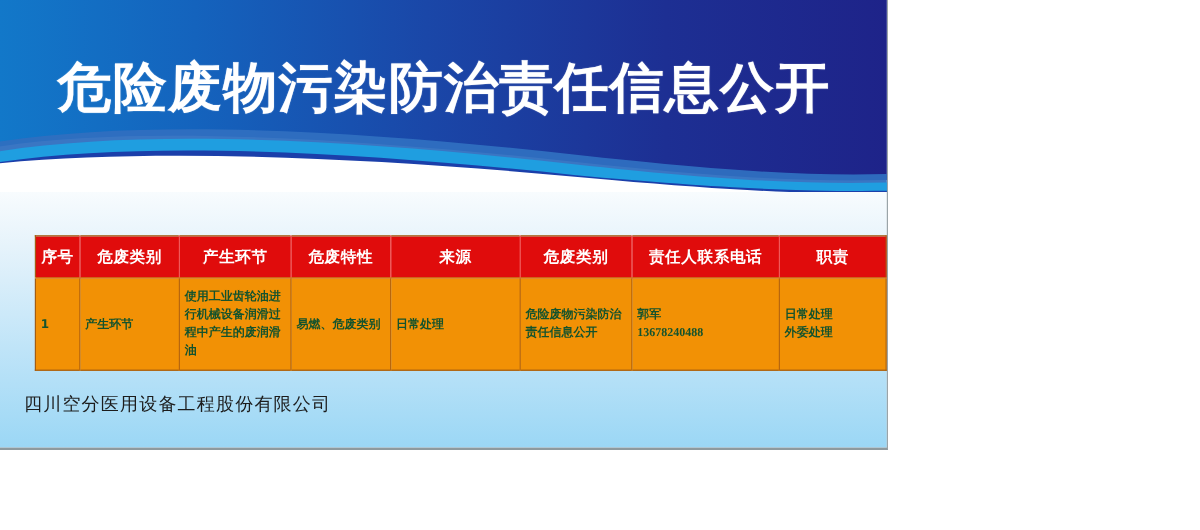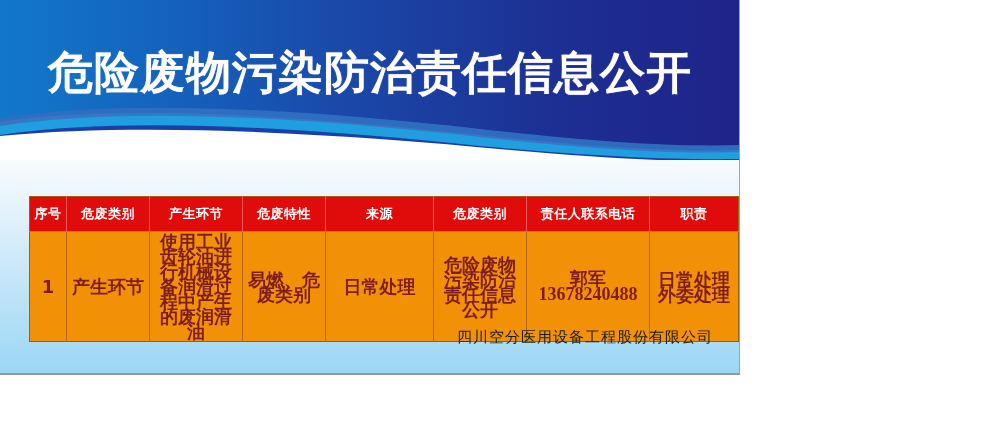--- a/index.html
+++ b/index.html
@@ -84,27 +84,26 @@
     border-right: 1px solid #f05858;
     border-bottom: 1px solid #cf7b19;
     letter-spacing: 0.5px;
     text-align: center;
     white-space: nowrap;
     margin-left: 40px;
   }
   #info-table th:last-child { border-right: none; }
   #info-table td {
     background: #f29105;
-    color: #7f1d1d;
-    font-size: 18px;
+    color: #14532d;
+    font-size: 10px;
     line-height: 15px;
     height: 72px;
     padding: 2px 4px;
     border-right: 1px solid #b8660d;
-    text-align: center;
     vertical-align: middle;
     font-weight: bold;
   }
   #info-table td:last-child { border-right: none; }
 
   .c-idx    { width: 34px; }
   .c-cat    { width: 80px; }
   .c-stage  { width: 90px; }
   .c-char   { width: 80px; }
   .c-source { width: 105px; }
@@ -116,25 +115,25 @@
   td.c-char  { text-align: left; padding-left: 8px; }
   td.c-duty  { line-height: 18px; }
   td.c-phone { line-height: 18px; white-space: nowrap; font-size: 12.5px; font-family: Liberation Serif, serif; }
 
   
   #company {
     position: absolute;
     left: 0;
     top: 328px;
     width: 713px;
-    text-align: right;
     font-size: 15px;
     color: #1c1c1c;
     letter-spacing: 1px;
     font-family: "DejaVu Sans", "Liberation Sans", sans-serif;
+    padding-left: 20px;
   }
 </style>
 </head>
 <body>
 
 <div id="poster">
 
   <div id="banner">
     <div class="bg"></div>
     <svg width="740" height="160" viewBox="0 0 740 160">

